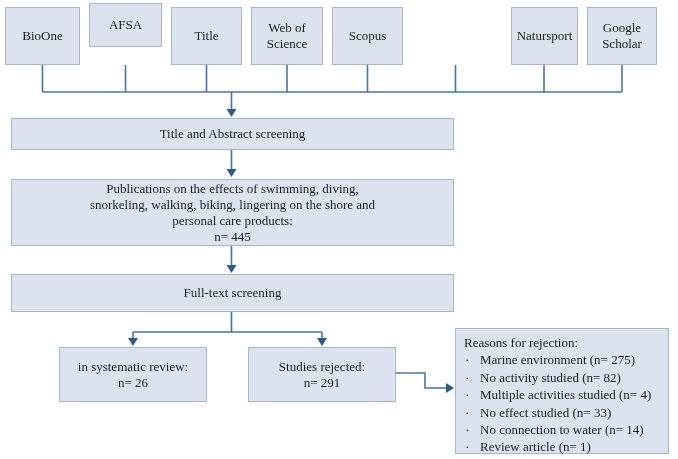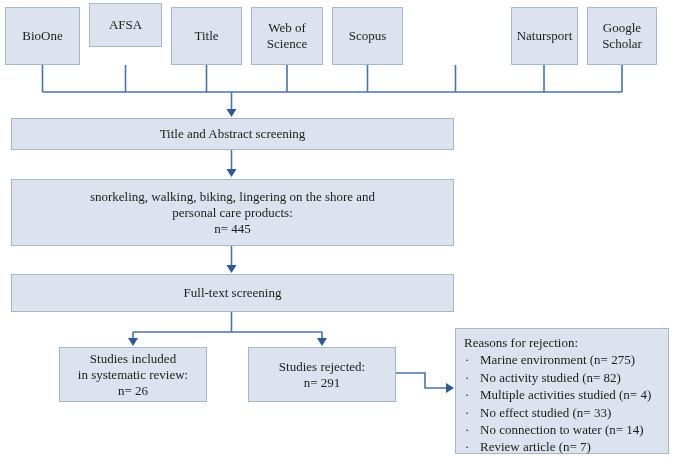--- a/index.html
+++ b/index.html
@@ -101,31 +101,31 @@
   </div>
   <div class="box" style="left:11px;top:118px;width:443px;height:32px">
     <span class="line">Title and Abstract screening</span>
   </div>
 
   <div class="box" style="left:587px;top:7px;width:70px;height:58px">
     <span class="line">Google Scholar</span>
   </div>
 
   <div class="box" style="left:11px;top:179px;width:443px;height:67px">
+    <span class="line">Publications  on the effects of swimming, diving,</span>
     <span class="line">snorkeling, walking, biking, lingering on the shore and</span>
     <span class="line">personal care products:</span>
     <span class="line">n= 445</span>
   </div>
 
   <div class="box" style="left:11px;top:274px;width:443px;height:38px">
     <span class="line">Full-text screening</span>
   </div>
 
   <div class="box" style="left:59px;top:347px;width:148px;height:55px">
-    <span class="line">Studies included</span>
     <span class="line">in systematic review:</span>
     <span class="line">n= 26</span>
   </div>
 
   <div class="box" style="left:248px;top:347px;width:148px;height:55px">
     <span class="line">Studies rejected:</span>
     <span class="line">n= 291</span>
   </div>
 
   <div class="box reasons-box" style="left:455px;top:328px;width:214px;height:126px">
@@ -145,17 +145,17 @@
     <span class="reason-item">
         <span class="reason-bullet">·</span>
         <span>No effect studied (n= 33)</span>
       </span>
     <span class="reason-item">
         <span class="reason-bullet">·</span>
         <span>No connection to water (n= 14)</span>
       </span>
     <span class="reason-item">
         <span class="reason-bullet">·</span>
-        <span>Review article (n= 7)</span>
+        <span>Review article (n= 1)</span>
       </span>
   </div>
 
 </div>
 
 </body></html>

